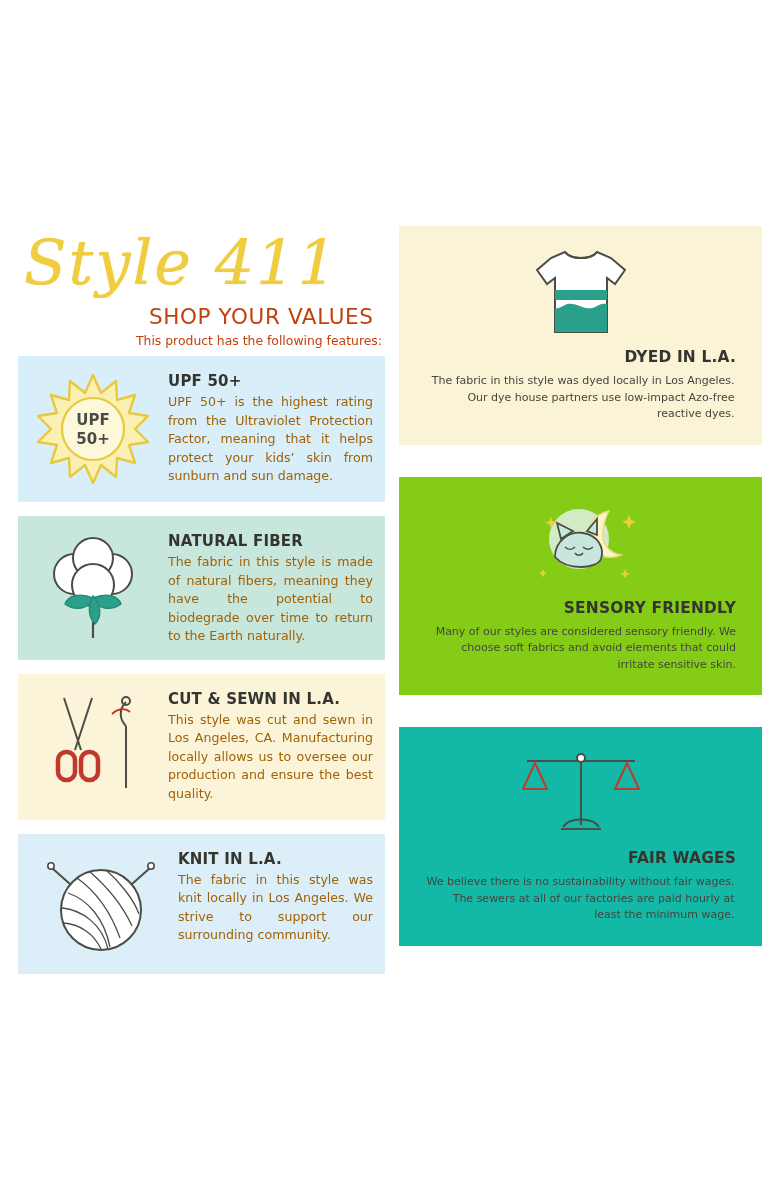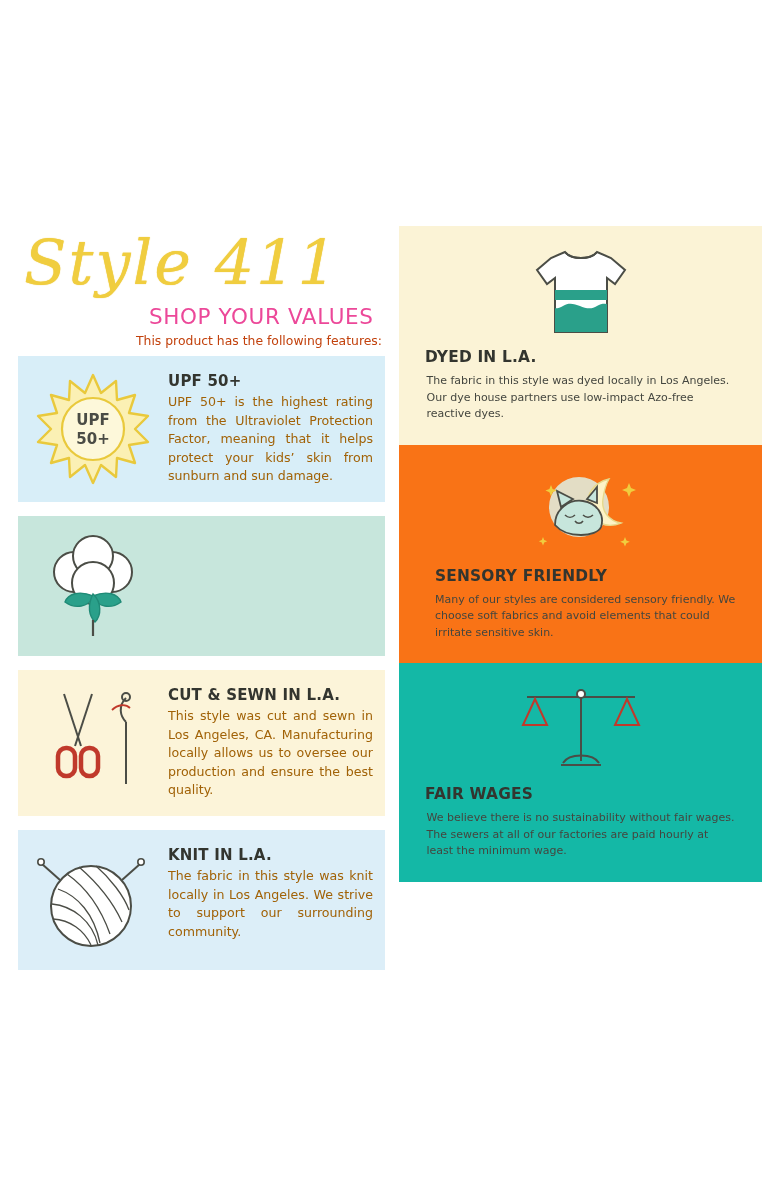--- a/index.html
+++ b/index.html
@@ -57,21 +57,21 @@
     color: #f0cd3f;
     text-shadow: 0 0 1px #e8c437;
     white-space: nowrap;
   }
   .brand-sub {
     position: absolute;
     left: 131px;
     top: 78px;
     font-size: 21.5px;
     letter-spacing: 0.6px;
-    color: #ec4899;
+    color: #c2410c;
     white-space: nowrap;
   }
   .brand-note {
     position: absolute;
     left: 118px;
     top: 107px;
     font-size: 12.4px;
     color: #c2410c;
     white-space: nowrap;
   }
@@ -111,23 +111,23 @@
     color: #a16207;
     text-align: justify;
     text-justify: inter-word;
   }
 
   
   .card-r {
     position: relative;
     width: 363px;
     box-sizing: border-box;
-    margin-bottom: 0;
+    margin-bottom: 32px;
     padding: 18px 26px 22px 26px;
-    text-align: left;
+    text-align: right;
   }
   .card-r .art {
     height: 96px;
     display: flex;
     align-items: center;
     justify-content: center;
   }
   .card-r h3 {
     margin: 8px 0 7px 0;
     font-size: 15.4px;
@@ -139,23 +139,23 @@
     margin: 0 auto;
     font-size: 11px;
     line-height: 1.5;
     color: #44463f;
     max-width: 308px;
   }
 
   .bg-blue { background: #d8eef8; }
   .bg-mint { background: #c7e6dc; }
   .bg-cream { background: #fcf4d9; }
-  .bg-ice { background: #dceef8; }
+  .bg-ice { background: #dceef8; padding-left: 10px; }
   .bg-sand { background: #fbf3d6; }
-  .bg-sky { background: #f97316; padding-left: 36px; }
+  .bg-sky { background: #84cc16; padding-left: 36px; }
   .bg-sage { background: #14b8a6; }
 
   svg { display: block; }
 </style>
 </head>
 <body>
 
 <div class="page">
   <div class="canvas">
 
@@ -193,20 +193,24 @@
               <circle cx="59" cy="26" r="20"></circle>
               <circle cx="59" cy="53" r="21"></circle>
             </g>
             <g fill="#2aa08a" stroke="#1f8a76" stroke-width="1.4">
               <path d="M59 66 C45 60 34 64 31 72 C42 80 54 76 59 68 Z"></path>
               <path d="M59 66 C73 60 84 64 87 72 C76 80 64 76 59 68 Z"></path>
               <path d="M59 64 C53 76 55 86 61 92 C68 85 67 72 60 65 Z"></path>
             </g>
             <path d="M59 90 L59 106" stroke="#4b4d46" stroke-width="2.2" fill="none"></path>
           </svg>
+        </div>
+        <div class="body">
+          <h3>NATURAL FIBER</h3>
+          <p>The fabric in this style is made of natural fibers, meaning they have the potential to biodegrade over time to return to the Earth naturally.</p>
         </div>
       </div>
 
       <div class="card-l bg-cream">
         <div class="art">
           <svg width="118" height="118" viewBox="0 0 118 118">
             <g stroke="#4b4d46" stroke-width="2" fill="none">
               <path d="M30 10 L47 62"></path>
               <path d="M58 10 L41 62"></path>
             </g>

